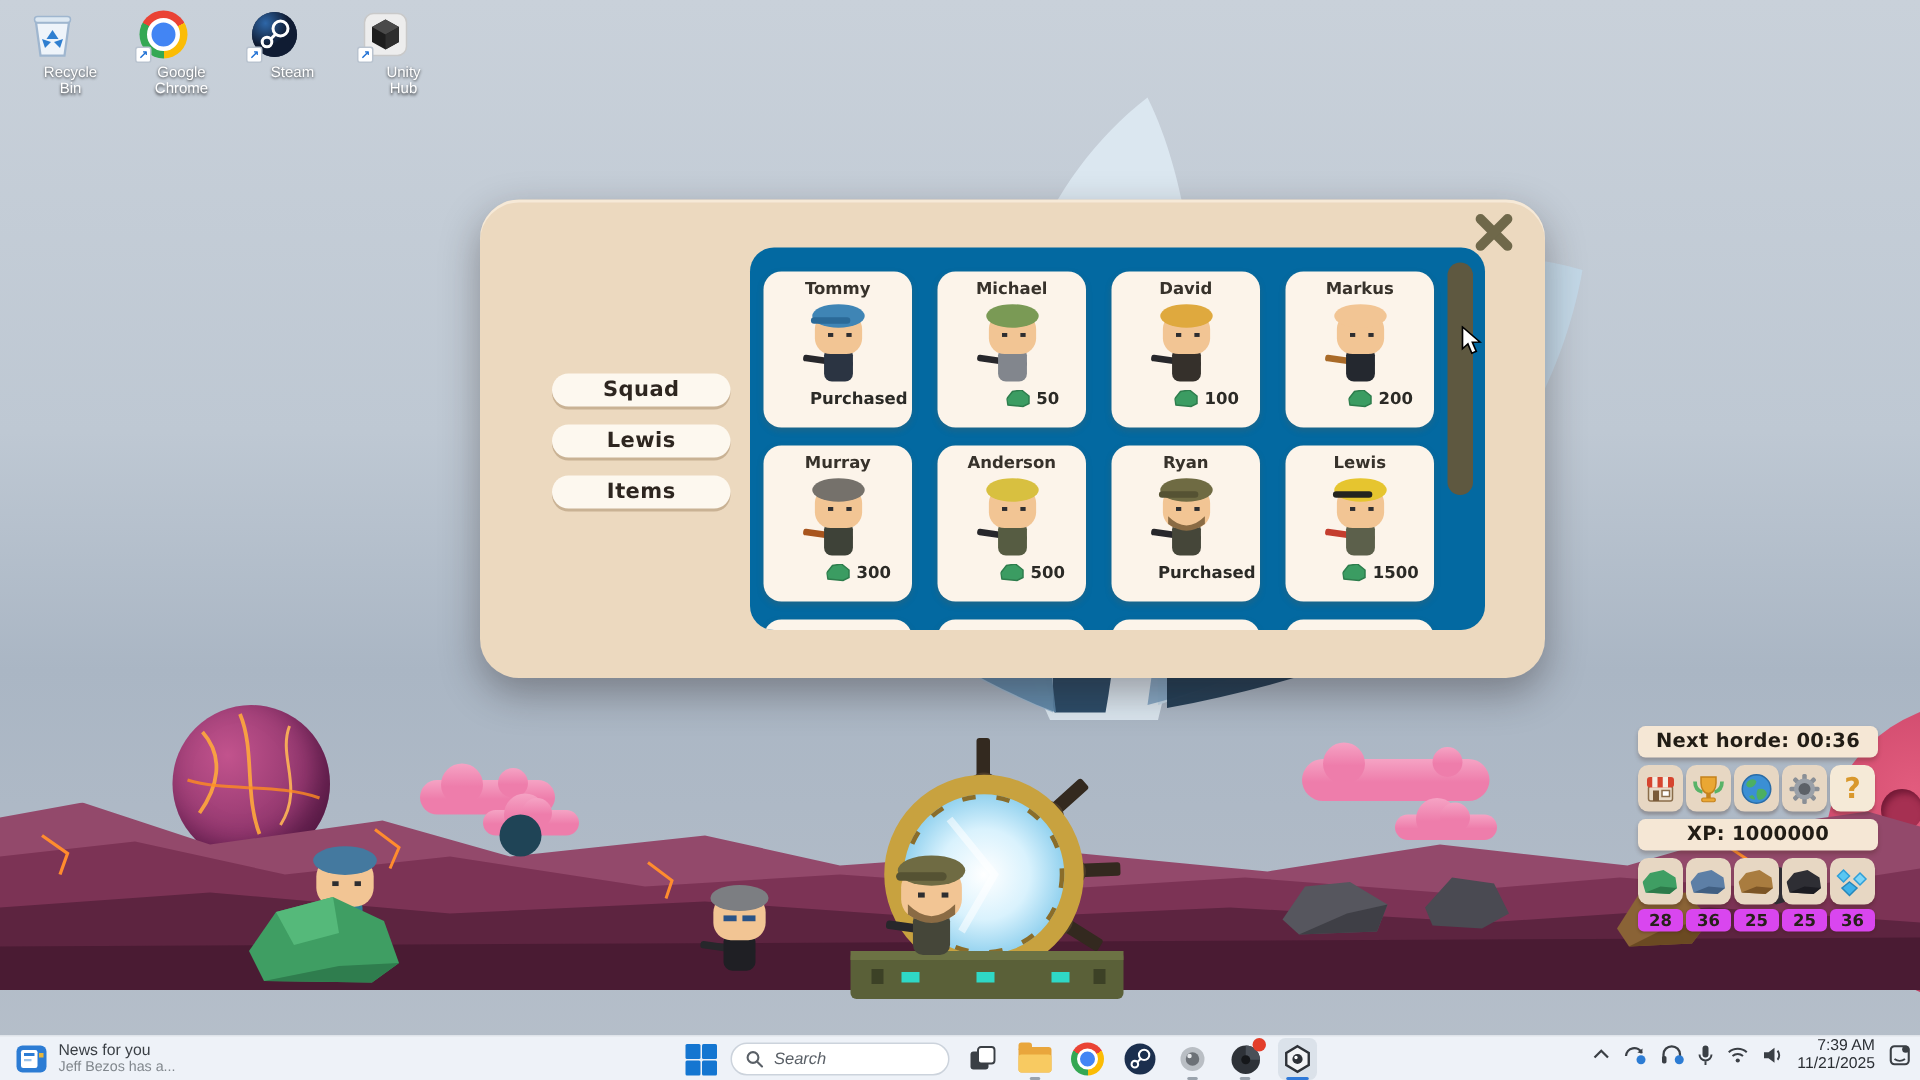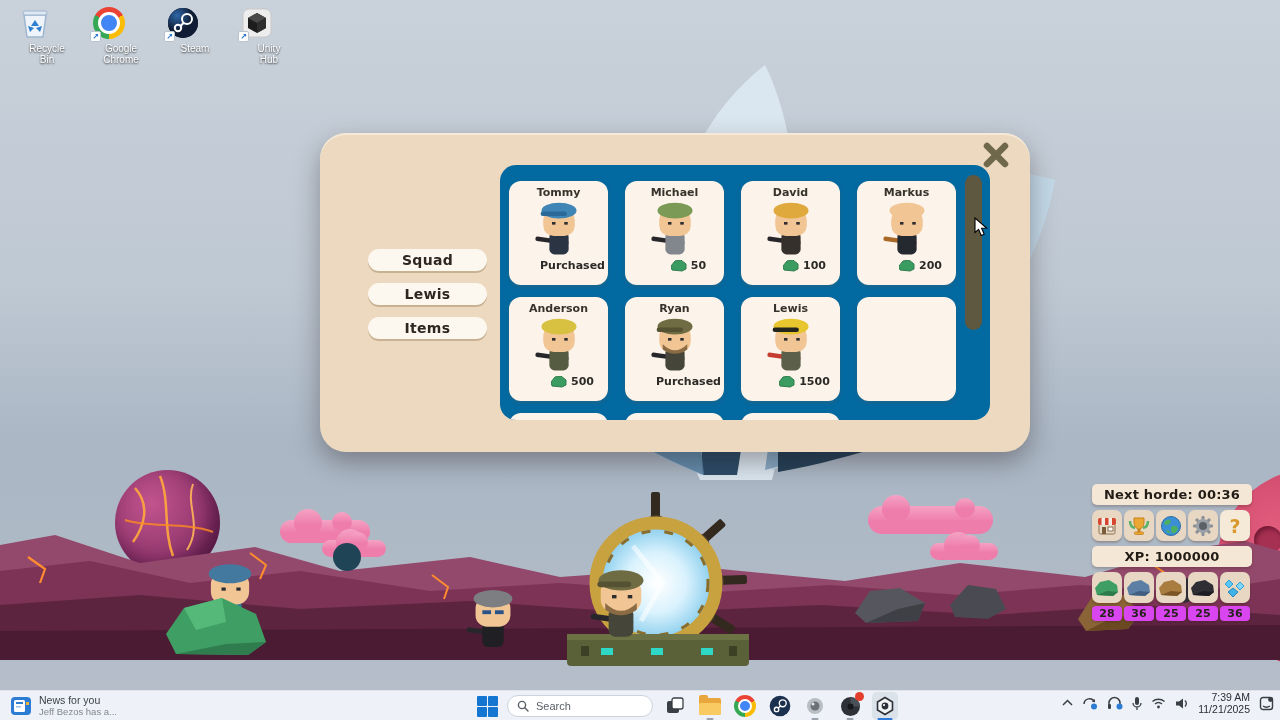--- a/index.html
+++ b/index.html
@@ -74,21 +74,21 @@
   .card .chibi { width:56px; height:58px; margin-top:1px; }
   .price-row { display:flex; align-items:center; gap:4px; height:15px;margin-left:28px; }
   .price-label { font-size:11px; font-weight:bold; color:#2b2a26; }
   .scroll-thumb { position:absolute; right:8px; top:10px; width:17px; height:155px; background:#5e5840; border-radius:9px; cursor:pointer; }
 
   
   .taskbar { position:absolute; left:0; bottom:0; width:1280px; height:30px; background:rgba(240,244,249,.97); border-top:1px solid #dfe4ea; font-family:"Liberation Sans", sans-serif; }
   .news-widget { position:absolute; left:10px; top:3px; display:flex; align-items:center; gap:7px; cursor:pointer; }
   .news-title { font-size:10.5px; color:#3a3f45; }
   .news-sub { font-size:9.5px; color:#81878d; }
-  .tb-center { position:absolute; left:476px; top:0; height:30px; display:flex; align-items:center; gap:9px; }
+  .tb-center { position:absolute; left:456px; top:0; height:30px; display:flex; align-items:center; gap:9px;font-style:italic; }
   .start-btn { width:22px; height:22px; display:grid; grid-template-columns:10px 10px; grid-template-rows:10px 10px; gap:1px; cursor:pointer; padding:1px; }
   .start-btn span { background:#1476d1; border-radius:1px; }
   .search-pill { width:146px; height:22px; background:#fff; border:1px solid #ccd3dc; border-radius:11px; display:flex; align-items:center; gap:7px; padding-left:9px; cursor:text; }
   .search-pill .stext { font-size:11px; color:#5a6067; }
   .tb-icon { position:relative; width:26px; height:28px; display:flex; align-items:center; justify-content:center; cursor:pointer; }
   .tb-icon .dash { position:absolute; bottom:0; left:50%; transform:translateX(-50%); width:7px; height:2.5px; border-radius:2px; background:#9aa3ad; }
   .tb-icon.active { background:#dbe2ea; border-radius:5px; }
   .tb-icon.active .dash { width:15px; background:#2f7ad9; }
   .folder-icon { position:relative; width:22px; height:17px; }
   .folder-icon .back { position:absolute; inset:0; background:#e9a63c; border-radius:2px; }
@@ -453,20 +453,39 @@
             <rect class="brim" x="11" y="13" width="30" height="5" rx="2.5"></rect>
           </svg>
         <div class="price-row">
           <svg class="gem" width="16" height="12" viewBox="0 0 16 12">
               <polygon points="1,10 0,6 4,1 10,0 15,4 15,9 11,11" fill="#3b9c62" stroke="#2e7d4d"></polygon>
             </svg>
           <span class="price-label">200</span>
         </div>
       </div>
 
+      <div class="card c-murray">
+        <div class="member-name">Murray</div>
+        <svg class="chibi" viewBox="0 0 64 66">
+            <rect class="gun" x="5" y="44" width="38" height="5" rx="2" transform="rotate(8 24 46)"></rect>
+            <rect class="suit" x="21" y="36" width="22" height="26" rx="6"></rect>
+            <rect class="head" x="14" y="10" width="36" height="31" rx="12"></rect>
+            <rect class="eye" x="24" y="25" width="4" height="3"></rect>
+            <rect class="eye" x="38" y="25" width="4" height="3"></rect>
+            <path class="beard" d="M18,32 q14,14 28,0 l0,6 q-14,10 -28,0 z"></path>
+            <ellipse class="hat" cx="32" cy="12" rx="20" ry="9"></ellipse>
+            <rect class="brim" x="11" y="13" width="30" height="5" rx="2.5"></rect>
+          </svg>
+        <div class="price-row">
+          <svg class="gem" width="16" height="12" viewBox="0 0 16 12">
+              <polygon points="1,10 0,6 4,1 10,0 15,4 15,9 11,11" fill="#3b9c62" stroke="#2e7d4d"></polygon>
+            </svg>
+          <span class="price-label">300</span>
+        </div>
+      </div>
 
       <div class="card c-anderson">
         <div class="member-name">Anderson</div>
         <svg class="chibi" viewBox="0 0 64 66">
             <rect class="gun" x="5" y="44" width="38" height="5" rx="2" transform="rotate(8 24 46)"></rect>
             <rect class="suit" x="21" y="36" width="22" height="26" rx="6"></rect>
             <rect class="head" x="14" y="10" width="36" height="31" rx="12"></rect>
             <rect class="eye" x="24" y="25" width="4" height="3"></rect>
             <rect class="eye" x="38" y="25" width="4" height="3"></rect>
             <path class="beard" d="M18,32 q14,14 28,0 l0,6 q-14,10 -28,0 z"></path>

